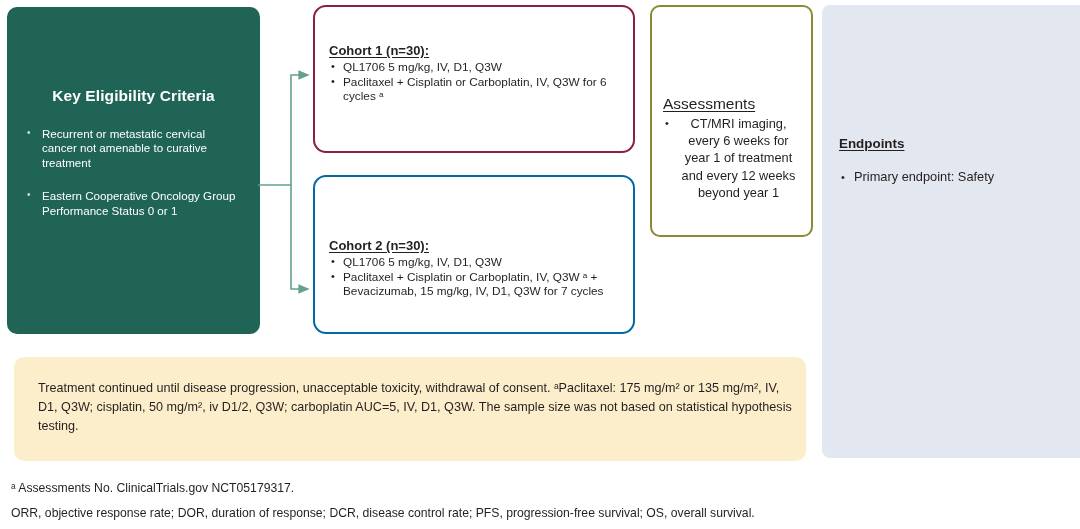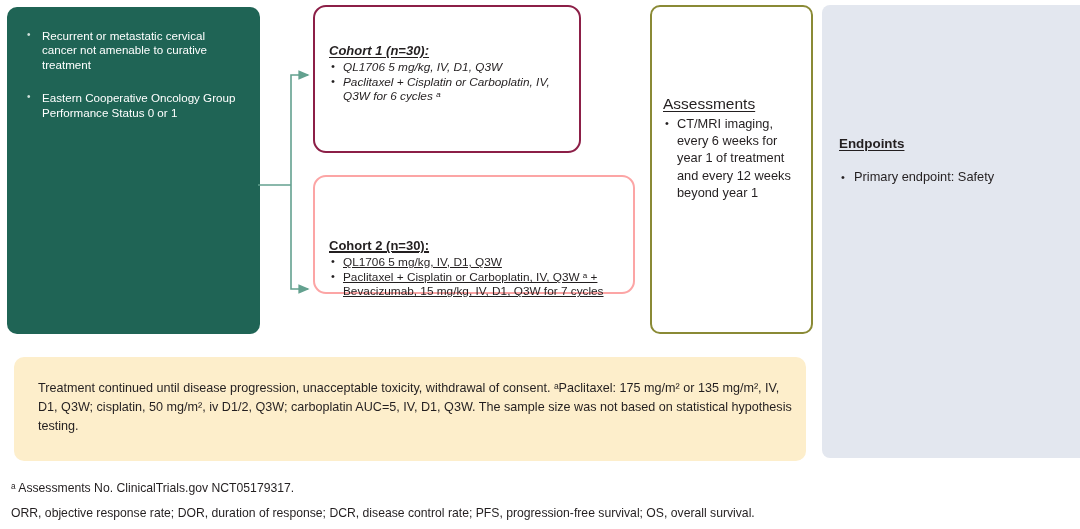--- a/index.html
+++ b/index.html
@@ -53,29 +53,27 @@
   .connector { position: absolute; left: 258px; top: 60px; }
 
   
   .cohort {
     position: absolute;
     background: #ffffff;
     border-radius: 13px;
   }
   .cohort-1 {
     left: 313px; top: 5px;
-    width: 268px; height: 148px;
+    width: 322px; height: 148px;
     border: 2px solid #8c1f47;
-    font-style: italic;
   }
   .cohort-2 {
     left: 313px; top: 175px;
-    width: 322px; height: 119px;
-    border: 2px solid #fca5a5;
-    text-decoration: underline;
+    width: 322px; height: 159px;
+    border: 2px solid #0369a1;
   }
   .cohort-inner { padding: 0 14px; }
   .cohort-1 .cohort-inner { padding-top: 36px; }
   .cohort-2 .cohort-inner { padding-top: 61px; }
   .cohort-head {
     font-size: 13px;
     font-weight: bold;
     text-decoration: underline;
     text-underline-offset: 2px;
     margin-bottom: 2px;
@@ -92,33 +90,33 @@
     content: "\2022";
     position: absolute;
     left: 2px; top: -1px;
     font-size: 11px;
   }
 
   
   .assessments {
     position: absolute;
     left: 650px; top: 5px;
-    width: 163px; height: 329px;
+    width: 163px; height: 232px;
     background: #ffffff;
     border: 2px solid #8a8a35;
     border-radius: 10px;
     padding: 0 11px;
   }
   .assess-head {
     font-size: 15.5px;
     text-decoration: underline;
     text-underline-offset: 2px;
     margin-top: 88px;
   }
-  .assess-list { list-style: none; margin-top: 2px; }
+  .assess-list { list-style: none; margin-top: 2px; text-align: center; }
   .assess-list li {
     position: relative;
     padding-left: 14px;
     font-size: 12.8px;
     line-height: 17.2px;
   }
   .assess-list li::before {
     content: "\2022";
     position: absolute;
     left: 2px; top: 0;
@@ -179,20 +177,21 @@
   }
   .fn-1 { top: 481px; }
   .fn-2 { top: 506px; }
 </style>
 </head>
 <body>
 
 <div id="canvas">
 
   <div class="eligibility">
+    <div class="eligibility-title">Key Eligibility Criteria</div>
     <ul class="elig-list">
       <li>Recurrent or metastatic cervical cancer not amenable to curative treatment</li>
       <li>Eastern Cooperative Oncology Group Performance Status 0 or 1</li>
     </ul>
   </div>
 
   <svg class="connector" width="60" height="250">
     <defs>
       <marker id="arrow" markerWidth="7" markerHeight="7" refX="6" refY="3" orient="auto">
         <path d="M0,0 L7,3 L0,6 z" fill="#63a18f"></path>

